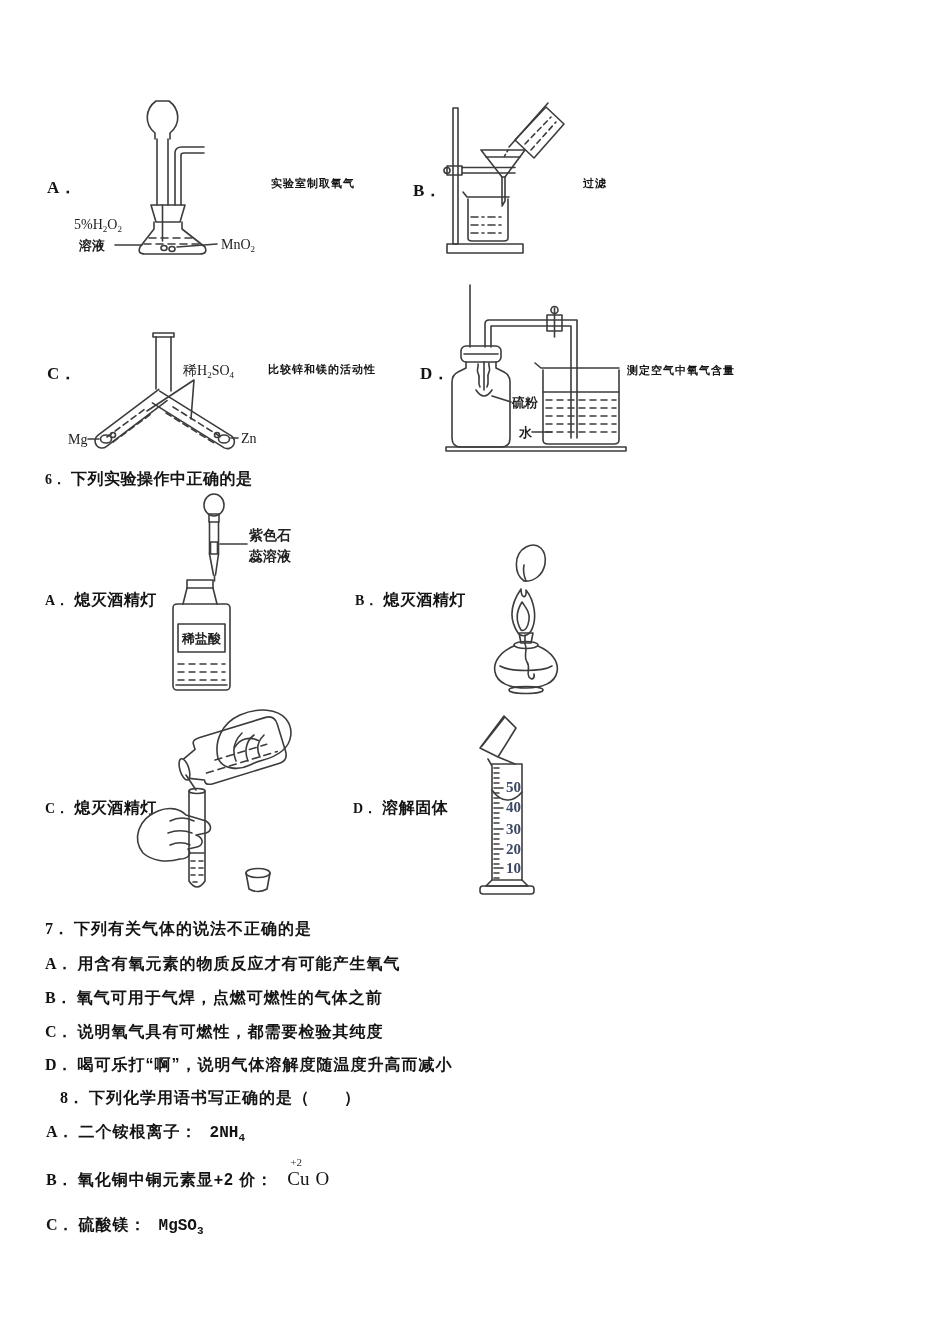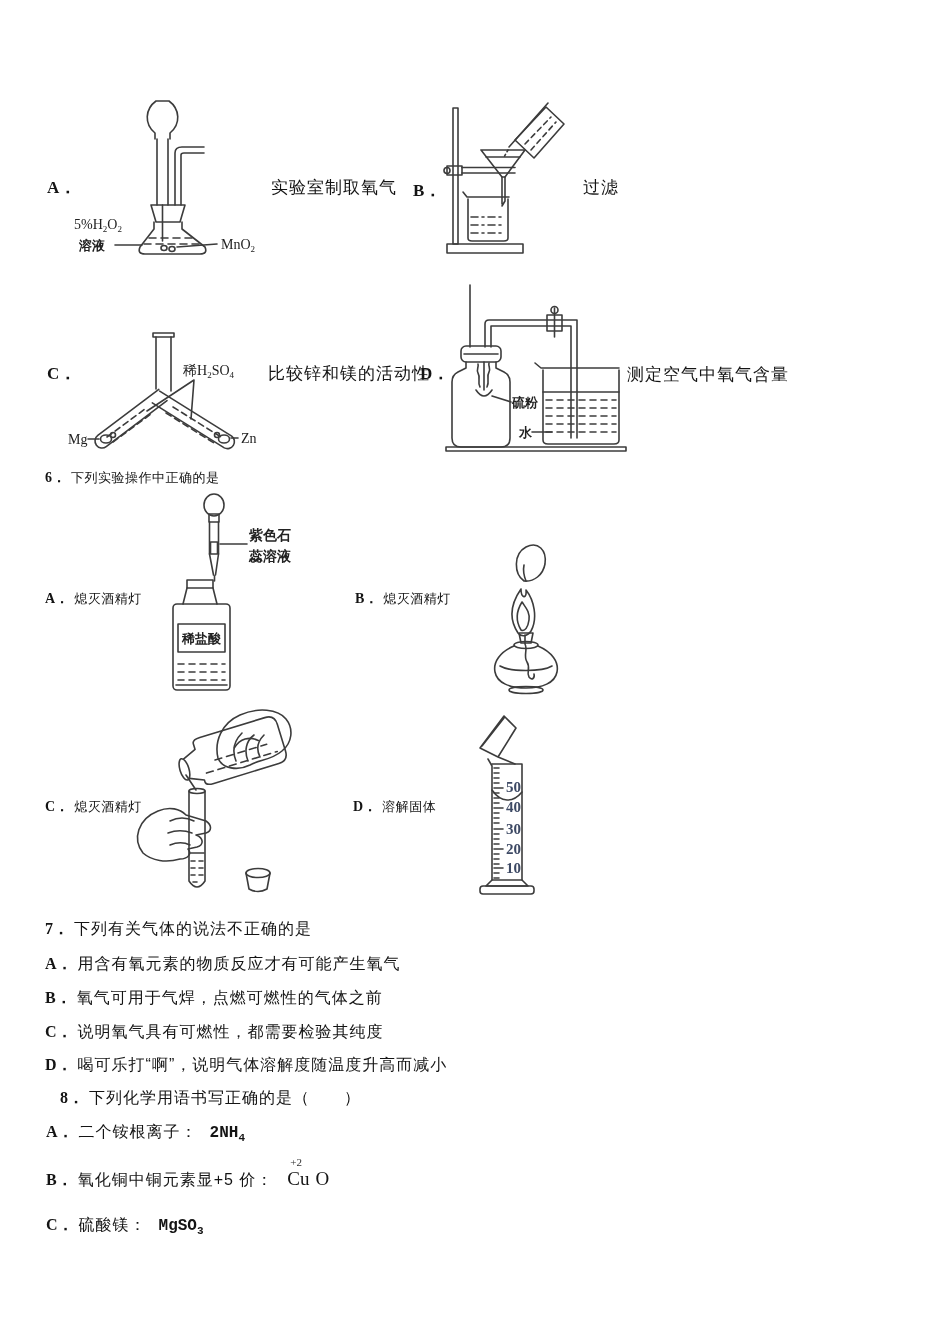--- a/index.html
+++ b/index.html
@@ -4,23 +4,23 @@
 <style>
   *{box-sizing:border-box}
   html,body{margin:0;padding:0;background:#e8e8e8}
   .page{position:relative;width:950px;height:1344px;background:#ffffff;overflow:hidden;
         font-family:"Liberation Sans",sans-serif;color:#141414}
   .abs{position:absolute;white-space:nowrap}
   .letter{font-family:"Liberation Serif",serif;font-weight:700}
   .l17{font-size:17px}
   .l14{font-size:14px}
   .l16{font-size:16px}
-  .cap{font-weight:400;font-size:17px;letter-spacing:1px}
-  .q6t{font-weight:400;font-size:13px;letter-spacing:.5px}
-  .opt16{font-weight:400;font-size:16px;letter-spacing:1px}
+  .cap{font-weight:700;font-size:11px;letter-spacing:1px}
+  .q6t{font-weight:700;font-size:16px;letter-spacing:.5px}
+  .opt16{font-weight:700;font-size:16px;letter-spacing:1px}
   .row{display:flex;align-items:baseline}
   .row .txt{margin-left:5px}
   svg.abs{overflow:visible}
   .ln path,.ln rect,.ln circle,.ln ellipse{stroke:#3c3c3c;stroke-width:1.6;fill:none;
         stroke-linecap:round;stroke-linejoin:round}
   text{font-family:"Liberation Sans",sans-serif}
   .cjk{font-size:13px;font-weight:700;fill:#222}
   .cjk14{font-size:14px;font-weight:700;fill:#222}
   .fml{font-family:"Liberation Serif",serif;font-size:14px;font-weight:400;fill:#222}
   .num{font-family:"Liberation Serif",serif;font-size:15px;font-weight:700;fill:#3d4964}
@@ -260,21 +260,21 @@
       <span class="letter l16">8．</span>
       <span class="opt16 txt">下列化学用语书写正确的是（　　）</span>
     </div>
     <div class="abs row" style="left:46px;top:1122px">
       <span class="letter l16">A．</span>
       <span class="opt16 txt">二个铵根离子：</span>
       <span class="formula"><span>2NH</span><span class="sub">4</span></span>
     </div>
     <div class="abs row" style="left:46px;top:1168px">
       <span class="letter l16">B．</span>
-      <span class="opt16 txt">氧化铜中铜元素显+5 价：</span>
+      <span class="opt16 txt">氧化铜中铜元素显+2 价：</span>
       <span class="cuo"><span class="cu"><span class="val">+2</span><span>Cu</span></span><span class="osp">O</span></span>
     </div>
     <div class="abs row" style="left:46px;top:1215px">
       <span class="letter l16">C．</span>
       <span class="opt16 txt">硫酸镁：</span>
       <span class="formula"><span>MgSO</span><span class="sub">3</span></span>
     </div>
   </div>
 
 </div>

